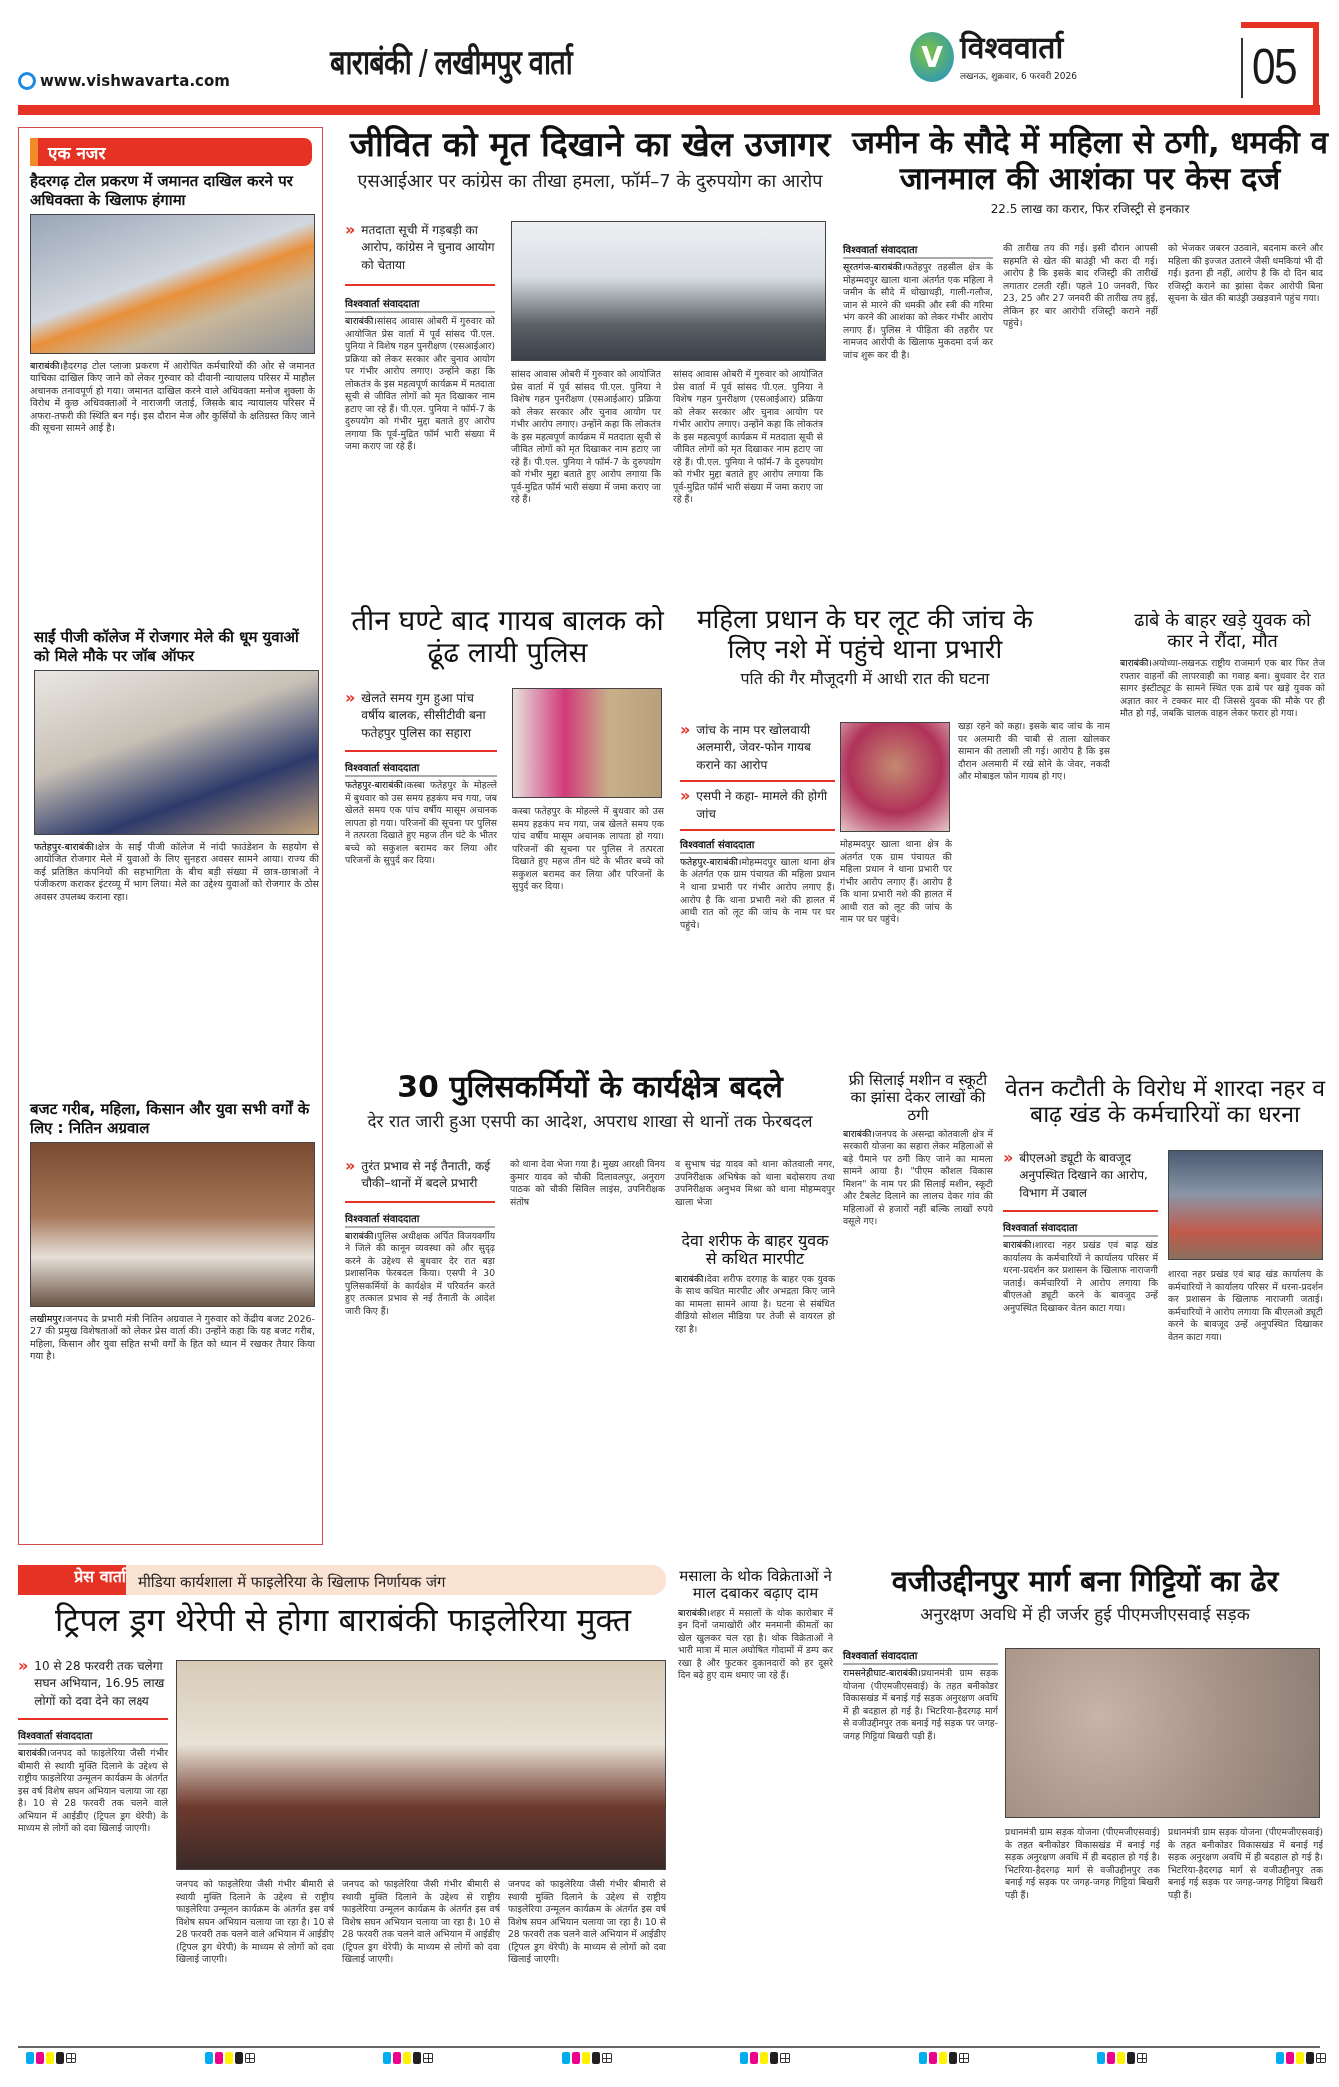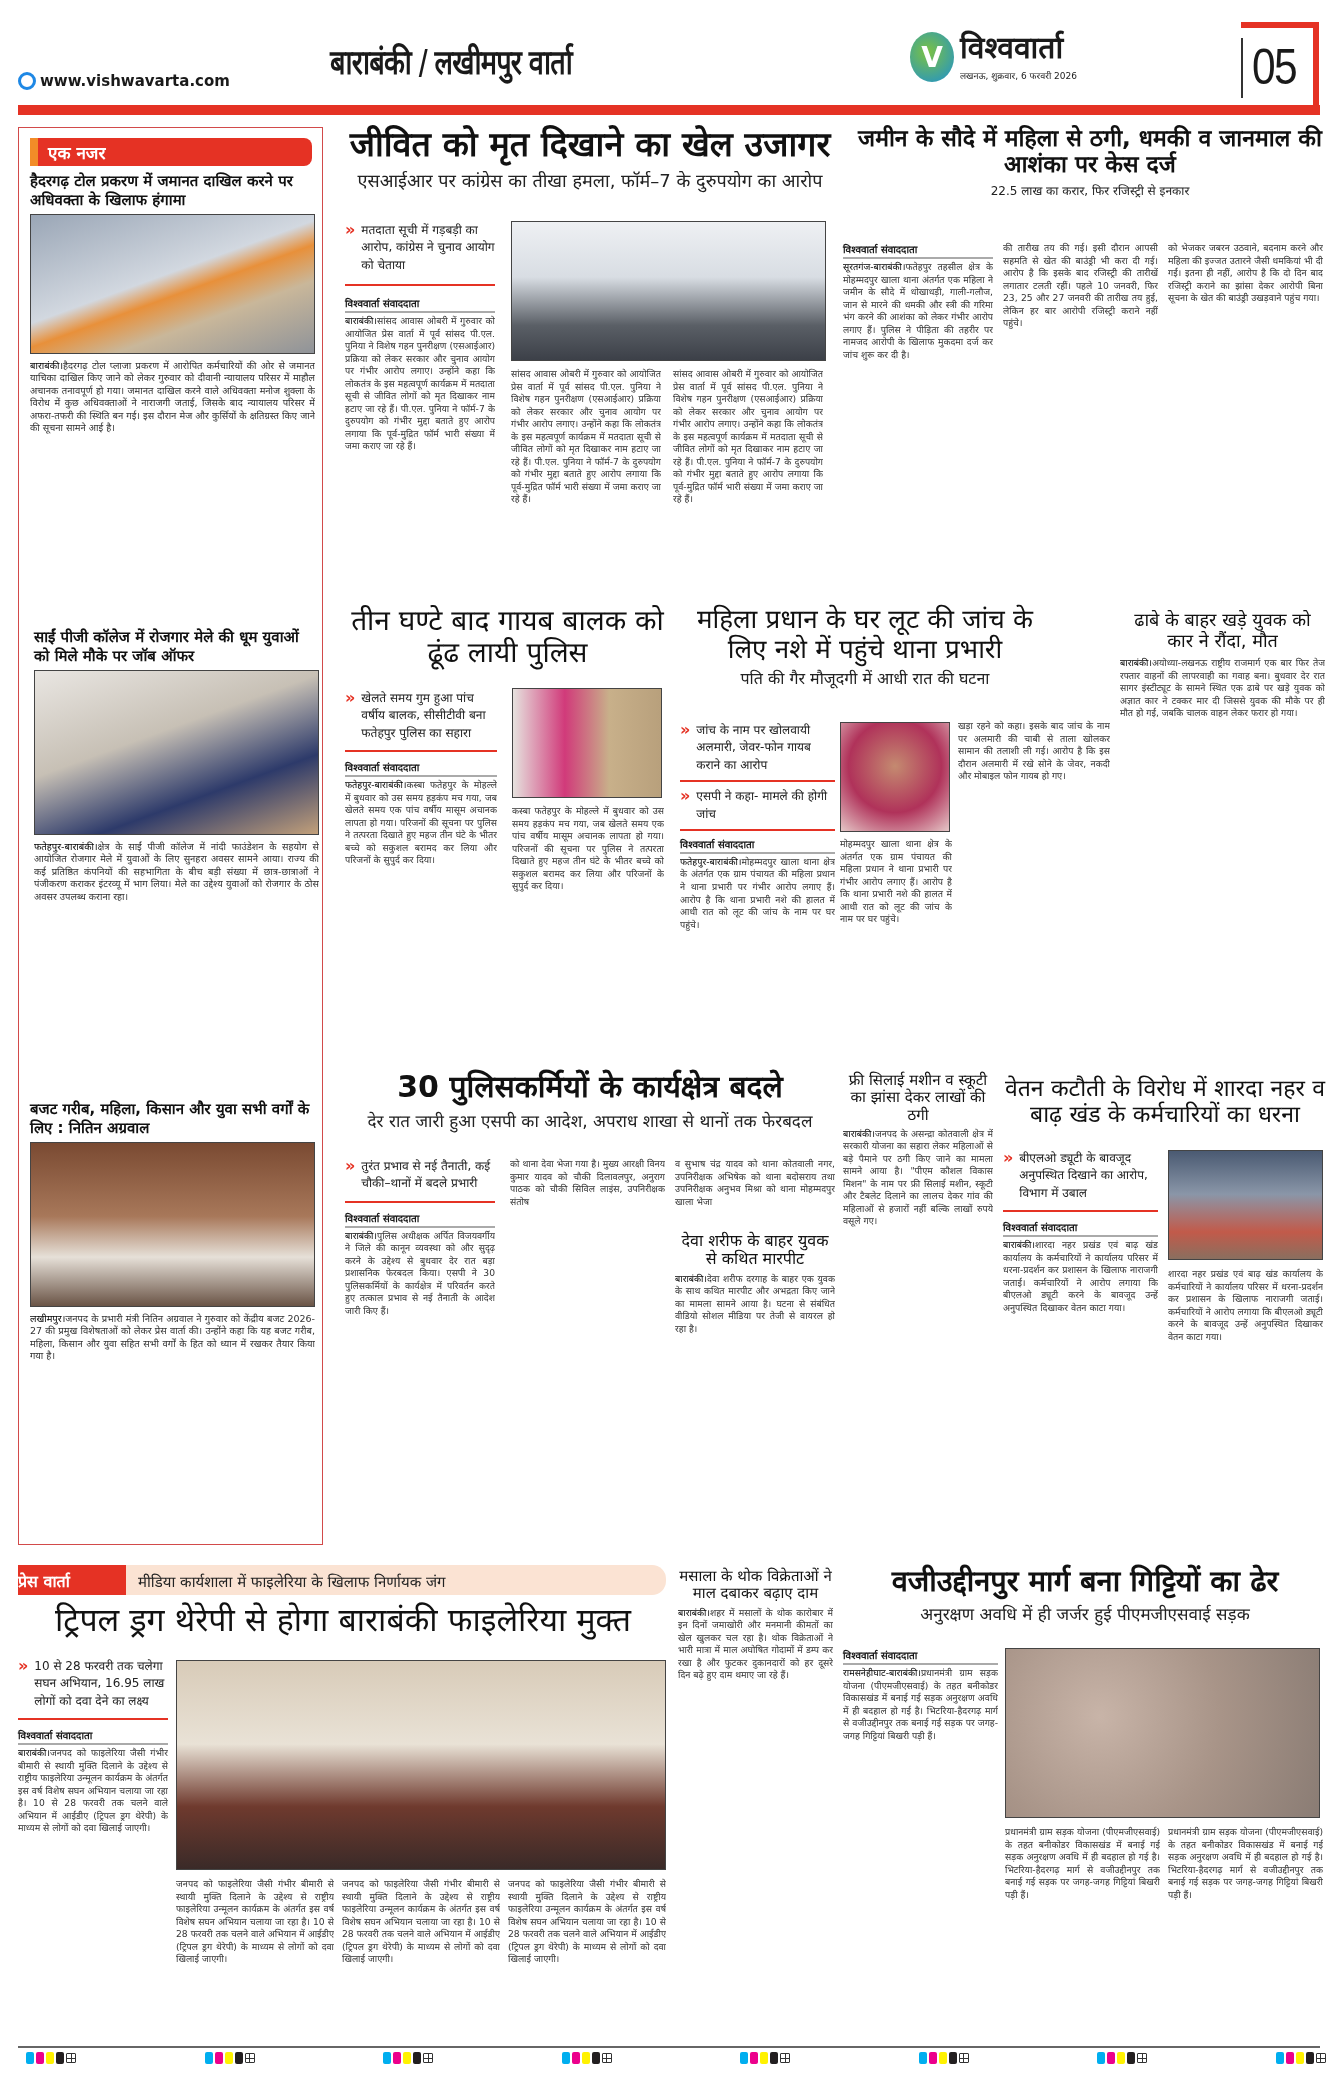--- a/index.html
+++ b/index.html
@@ -26,21 +26,21 @@
   .byline { font-size: 10px; font-weight: bold; border-bottom: 2px solid #aaa; padding-bottom: 1px; margin-bottom: 2px; }
   .lead { font-weight: normal; color: #000; margin-top: 44px; }
 
   .h-big { font-weight: bold; color: #111; text-align: center; line-height: 1.15; }
   .h-sub { text-align: center; color: #222; }
   .bullet { display: flex; gap: 6px; font-size: 12px; line-height: 1.45; color: #222; }
   .chev { color: #e53224; font-weight: bold; font-size: 16px; line-height: 1; }
   .red-under { height: 2px; background: #e53224; }
   .col-text { font-size: 9.2px; line-height: 1.36; color: #333; text-align: justify; overflow: hidden; }
 
-  .press-tag { left: 18px; top: 1565px; width: 108px; height: 30px; background: #e53224; color: #fff; font-size: 16px; font-weight: bold; text-align: left; padding-top: 5px; }
+  .press-tag { left: 18px; top: 1565px; width: 108px; height: 30px; background: #e53224; color: #fff; font-size: 16px; font-weight: bold; text-align: right; }
   .press-band { left: 126px; top: 1565px; width: 540px; height: 30px; background: #fbe3d3; border-radius: 0 14px 14px 0; font-size: 15px; padding: 6px 12px; color: #222; }
   .cmyk-row { left: 18px; top: 2046px; width: 1302px; height: 2px; background: #666; }
   .cmyk { display: flex; gap: 2px; align-items: center; }
   .cmyk span { width: 8px; height: 12px; border-radius: 2px; }
   .reg { width: 10px !important; height: 10px !important; border: 1px solid #333; border-radius: 1px !important; background: linear-gradient(#333,#333) center/1px 100% no-repeat, linear-gradient(#333,#333) center/100% 1px no-repeat; }
 </style>
 </head>
 <body>
 
 <div class="abs masthead">
@@ -94,21 +94,21 @@
     </div>
   <div class="red-under" style="margin-top:10px;"></div>
   <div class="byline" style="margin-top:10px;">विश्ववार्ता संवाददाता</div>
   <div class="col-text" style="height:300px;"><span class="lead">बाराबंकी।</span><span>सांसद आवास ओबरी में गुरुवार को आयोजित प्रेस वार्ता में पूर्व सांसद पी.एल. पुनिया ने विशेष गहन पुनरीक्षण (एसआईआर) प्रक्रिया को लेकर सरकार और चुनाव आयोग पर गंभीर आरोप लगाए। उन्होंने कहा कि लोकतंत्र के इस महत्वपूर्ण कार्यक्रम में मतदाता सूची से जीवित लोगों को मृत दिखाकर नाम हटाए जा रहे हैं। पी.एल. पुनिया ने फॉर्म-7 के दुरुपयोग को गंभीर मुद्दा बताते हुए आरोप लगाया कि पूर्व-मुद्रित फॉर्म भारी संख्या में जमा कराए जा रहे हैं।</span></div>
 </div>
 <div class="abs photo" style="left:511px;top:221px;width:315px;height:140px;background:linear-gradient(180deg,#eef0f3,#d8dde3 40%,#5a5f66 75%,#3c4048);"></div>
 <div class="abs col-text" style="left:511px;top:368px;width:150px;height:218px;">सांसद आवास ओबरी में गुरुवार को आयोजित प्रेस वार्ता में पूर्व सांसद पी.एल. पुनिया ने विशेष गहन पुनरीक्षण (एसआईआर) प्रक्रिया को लेकर सरकार और चुनाव आयोग पर गंभीर आरोप लगाए। उन्होंने कहा कि लोकतंत्र के इस महत्वपूर्ण कार्यक्रम में मतदाता सूची से जीवित लोगों को मृत दिखाकर नाम हटाए जा रहे हैं। पी.एल. पुनिया ने फॉर्म-7 के दुरुपयोग को गंभीर मुद्दा बताते हुए आरोप लगाया कि पूर्व-मुद्रित फॉर्म भारी संख्या में जमा कराए जा रहे हैं।</div>
 <div class="abs col-text" style="left:673px;top:368px;width:150px;height:218px;">सांसद आवास ओबरी में गुरुवार को आयोजित प्रेस वार्ता में पूर्व सांसद पी.एल. पुनिया ने विशेष गहन पुनरीक्षण (एसआईआर) प्रक्रिया को लेकर सरकार और चुनाव आयोग पर गंभीर आरोप लगाए। उन्होंने कहा कि लोकतंत्र के इस महत्वपूर्ण कार्यक्रम में मतदाता सूची से जीवित लोगों को मृत दिखाकर नाम हटाए जा रहे हैं। पी.एल. पुनिया ने फॉर्म-7 के दुरुपयोग को गंभीर मुद्दा बताते हुए आरोप लगाया कि पूर्व-मुद्रित फॉर्म भारी संख्या में जमा कराए जा रहे हैं।</div>
 
 <div class="abs" style="left:845px;top:125px;width:490px;">
-  <div class="h-big" style="font-size:23px;">जमीन के सौदे में महिला से ठगी, धमकी व जानमाल की आशंका पर केस दर्ज</div>
+  <div class="h-big" style="font-size:31px;">जमीन के सौदे में महिला से ठगी, धमकी व जानमाल की आशंका पर केस दर्ज</div>
   <div class="h-sub" style="font-size:12px;margin-top:4px;">22.5 लाख का करार, फिर रजिस्ट्री से इनकार</div>
 </div>
 <div class="abs" style="left:843px;top:242px;width:150px;">
   <div class="byline">विश्ववार्ता संवाददाता</div>
   <div class="col-text" style="height:330px;"><span class="lead">सूरतगंज-बाराबंकी।</span><span>फतेहपुर तहसील क्षेत्र के मोहम्मदपुर खाला थाना अंतर्गत एक महिला ने जमीन के सौदे में धोखाधड़ी, गाली-गलौज, जान से मारने की धमकी और स्त्री की गरिमा भंग करने की आशंका को लेकर गंभीर आरोप लगाए हैं। पुलिस ने पीड़िता की तहरीर पर नामजद आरोपी के खिलाफ मुकदमा दर्ज कर जांच शुरू कर दी है।</span></div>
 </div>
 <div class="abs col-text" style="left:1003px;top:242px;width:155px;height:345px;">की तारीख तय की गई। इसी दौरान आपसी सहमति से खेत की बाउंड्री भी करा दी गई। आरोप है कि इसके बाद रजिस्ट्री की तारीखें लगातार टलती रहीं। पहले 10 जनवरी, फिर 23, 25 और 27 जनवरी की तारीख तय हुई, लेकिन हर बार आरोपी रजिस्ट्री कराने नहीं पहुंचे।</div>
 <div class="abs col-text" style="left:1168px;top:242px;width:155px;height:345px;">को भेजकर जबरन उठवाने, बदनाम करने और महिला की इज्जत उतारने जैसी धमकियां भी दी गईं। इतना ही नहीं, आरोप है कि दो दिन बाद रजिस्ट्री कराने का झांसा देकर आरोपी बिना सूचना के खेत की बाउंड्री उखड़वाने पहुंच गया।</div>
 
 <div class="abs h-big" style="left:345px;top:605px;width:325px;font-size:28px;font-weight:normal;">तीन घण्टे बाद गायब बालक को ढूंढ लायी पुलिस</div>

